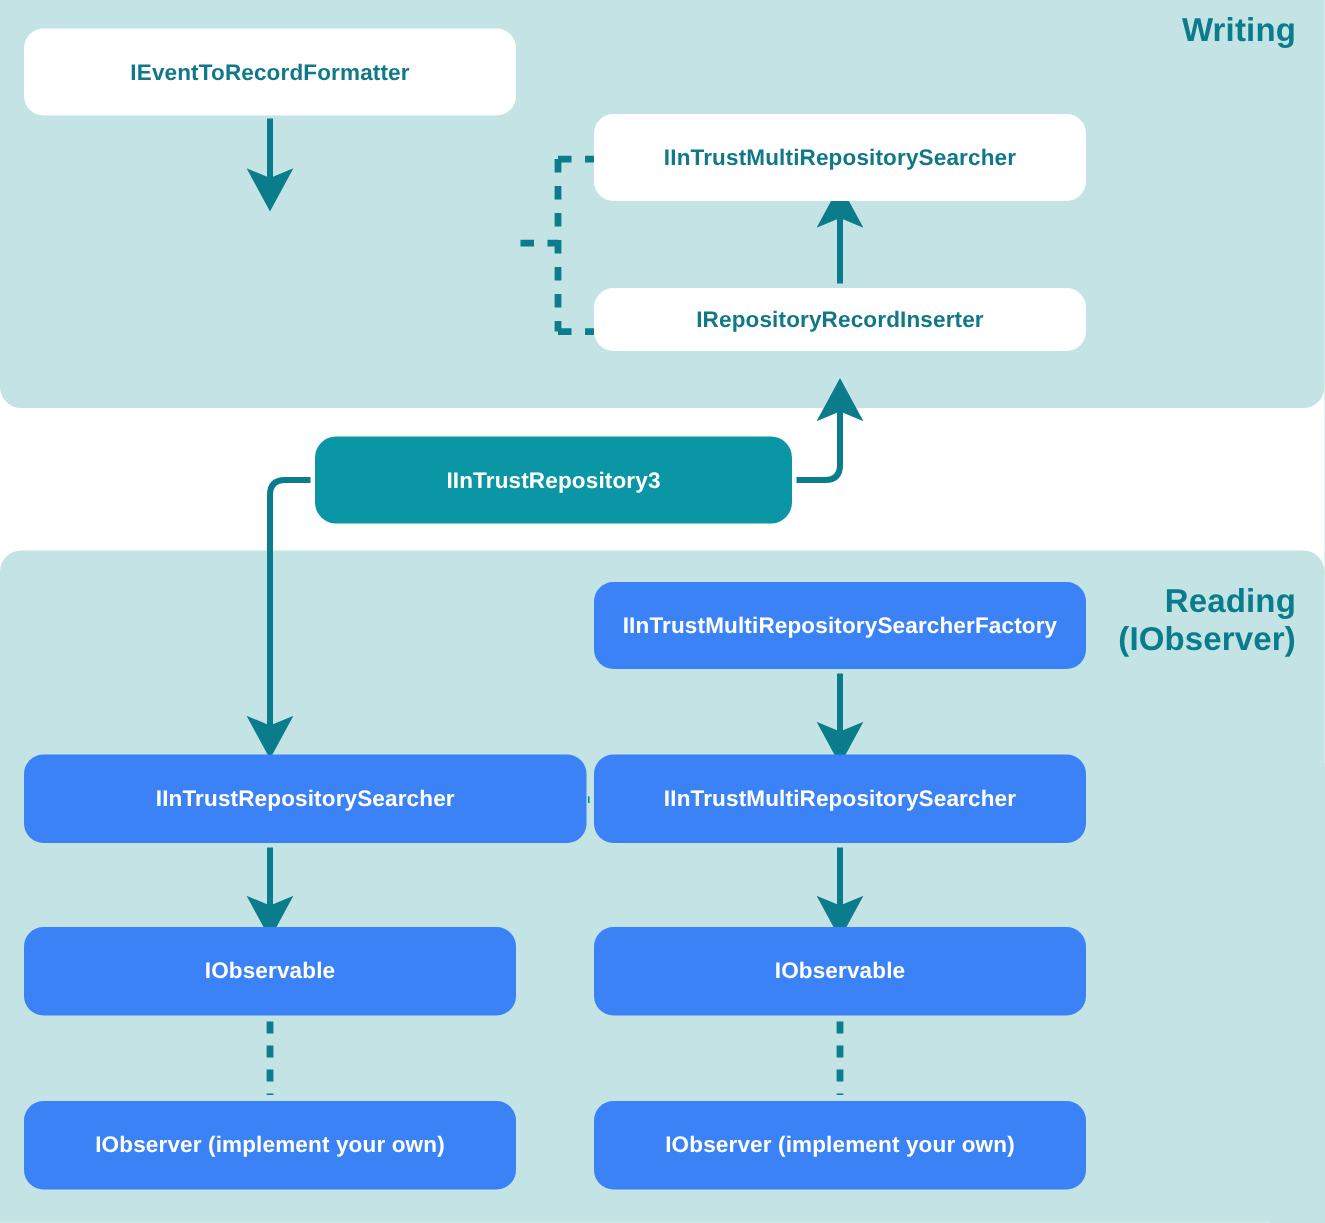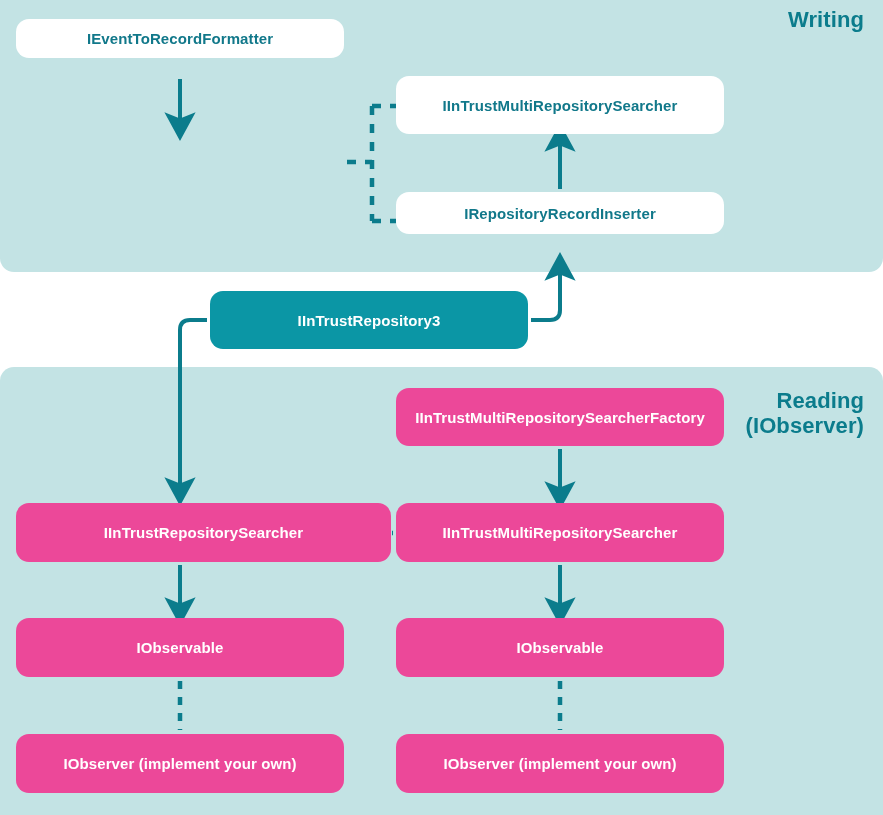--- a/index.html
+++ b/index.html
@@ -39,25 +39,25 @@
     align-items:center;
     justify-content:center;
     text-align:center;
     font-weight:bold;
     font-size:15px;
     letter-spacing:0.1px;
     box-sizing:border-box;
     padding:0 8px;
   }
   .node.white { background:#ffffff; color:#11788a; }
-  .node.teal  { background:#0b96a5; color:#ffffff; }
-  .node.dark  { background:#ec4899; color:#ffffff; }
+  .node.teal  { background:#0b96a5; color:#ffffff;border-radius:14px; }
+  .node.dark  { background:#3b82f6; color:#ffffff; }
 
   
-  #n-formatter       { left:16px;  top:19px;  width:328px; height:39px; }
+  #n-formatter       { left:16px;  top:19px;  width:328px; height:58px; }
   #n-bulkrecord      { left:16px;  top:133px; width:328px; height:58px; }
   #n-inserterlight   { left:396px; top:76px;  width:328px; height:58px; }
   #n-inserter        { left:396px; top:192px; width:328px; height:42px; }
   #n-repository3     { left:210px; top:291px; width:318px; height:58px; }
   #n-factory         { left:396px; top:388px; width:328px; height:58px; }
   #n-searcher        { left:16px;  top:503px; width:375px; height:59px; }
   #n-multisearcher   { left:396px; top:503px; width:328px; height:59px; }
   #n-observable-l    { left:16px;  top:618px; width:328px; height:59px; }
   #n-observable-r    { left:396px; top:618px; width:328px; height:59px; }
   #n-observer-l      { left:16px;  top:734px; width:328px; height:59px; }

